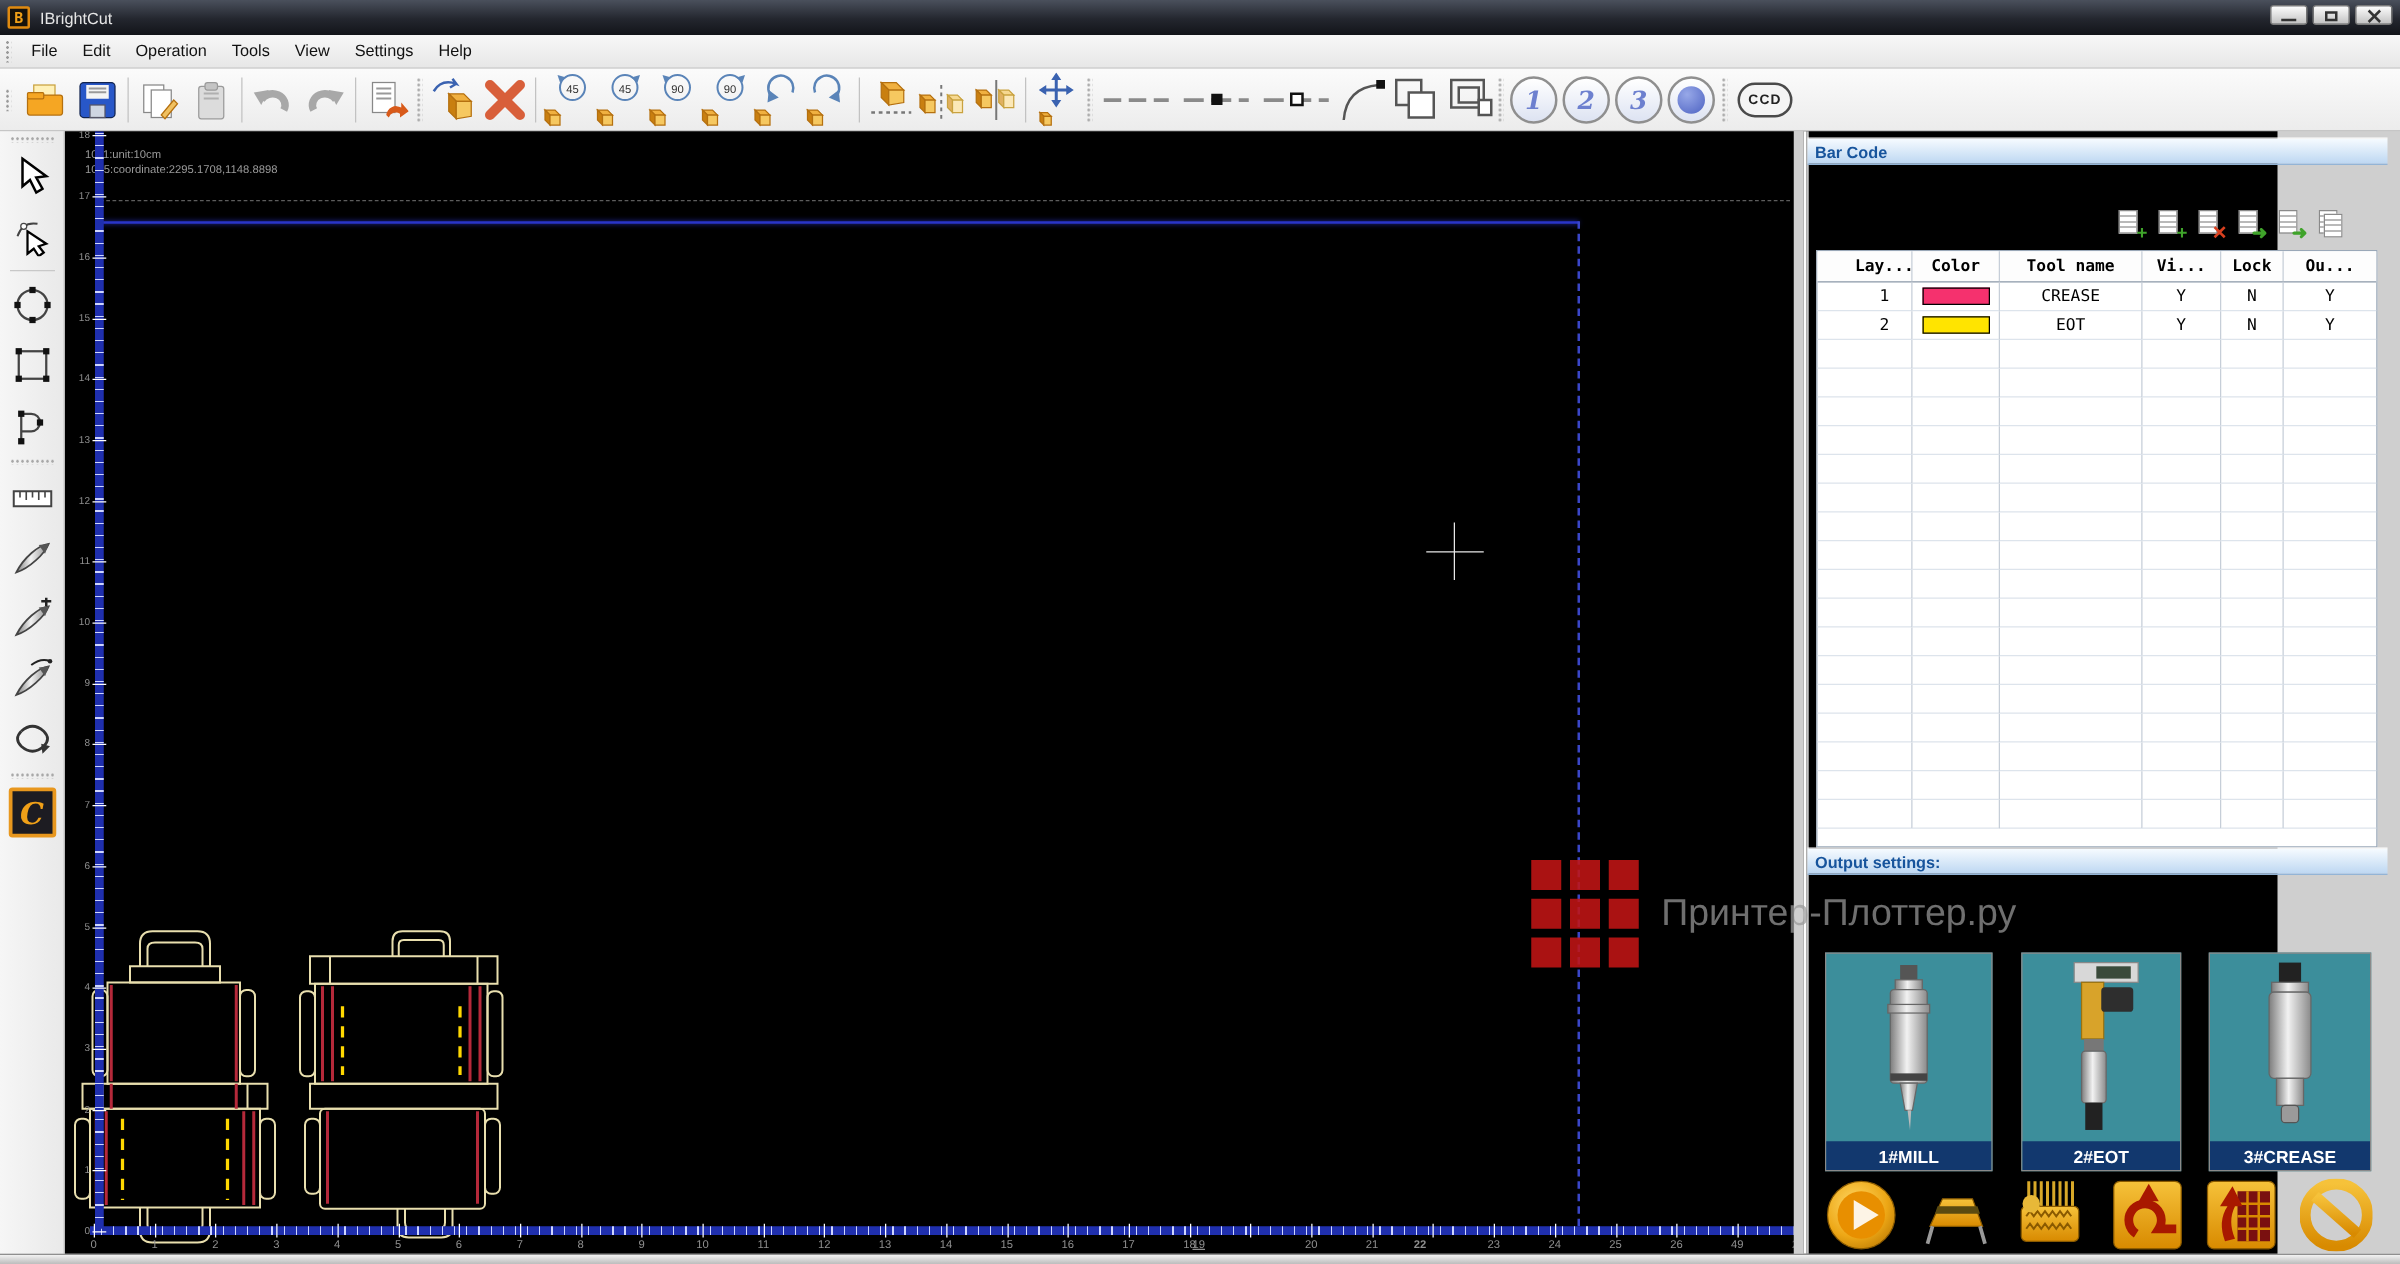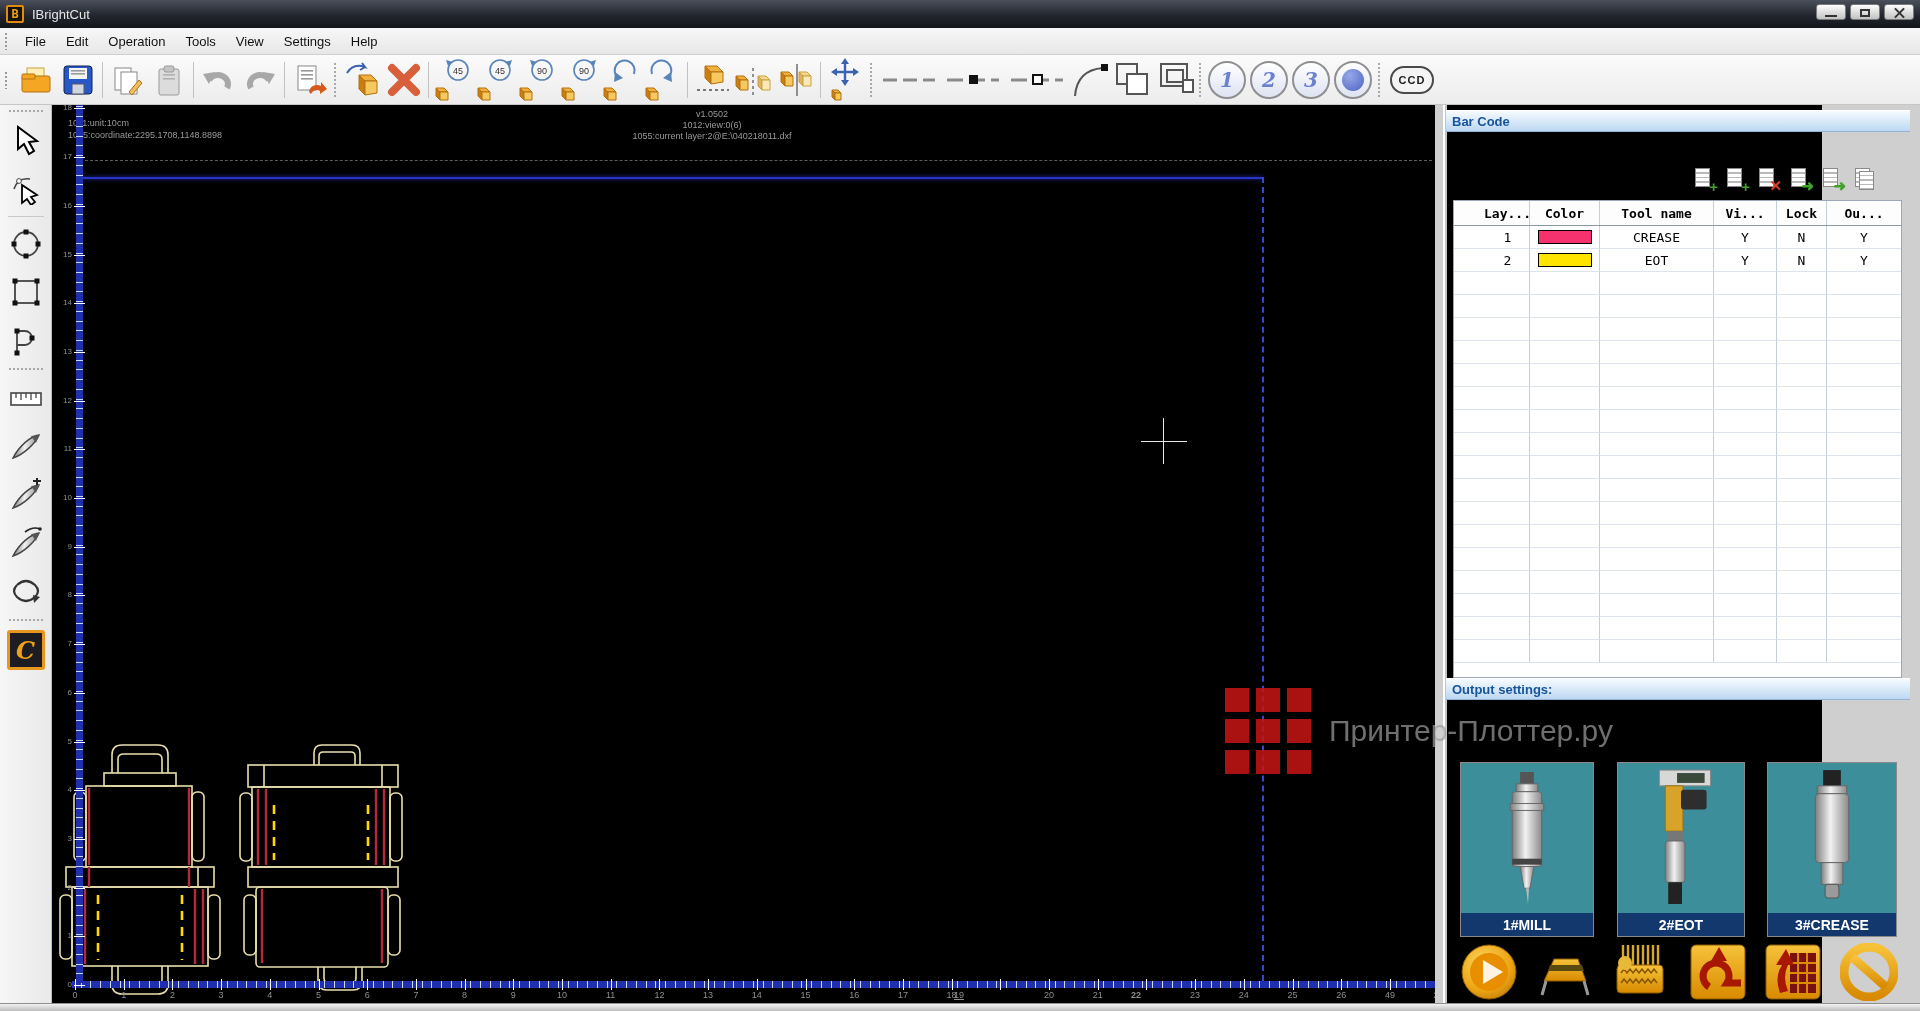--- a/index.html
+++ b/index.html
@@ -512,25 +512,20 @@
     </button>
   <div class="hdotsep"></div>
   <button class="lt">
     <span class="brand-c">C</span>
     </button>
 </div>
 
 <div id="canvas">
   <div class="ov-left"><span>1011:unit:10cm</span>
 <span>1055:coordinate:2295.1708,1148.8898</span></div>
-  <div class="ov-center">
-    <div>v1.0502</div>
-    <div>1012:view:0(6)</div>
-    <div>1055:current layer:2@E:\040218011.dxf</div>
-  </div>
 
   <div class="dash-gray"></div>
   <div class="mat-top"></div>
   <div class="mat-left"></div>
   <div class="mat-right"></div>
 
   <svg class="dielines" width="1383" height="898">
 
     <g>
       <path class="cut" d="M60 668 v-18 q0 -10 10 -10 h36 q10 0 10 10 v18"></path>

